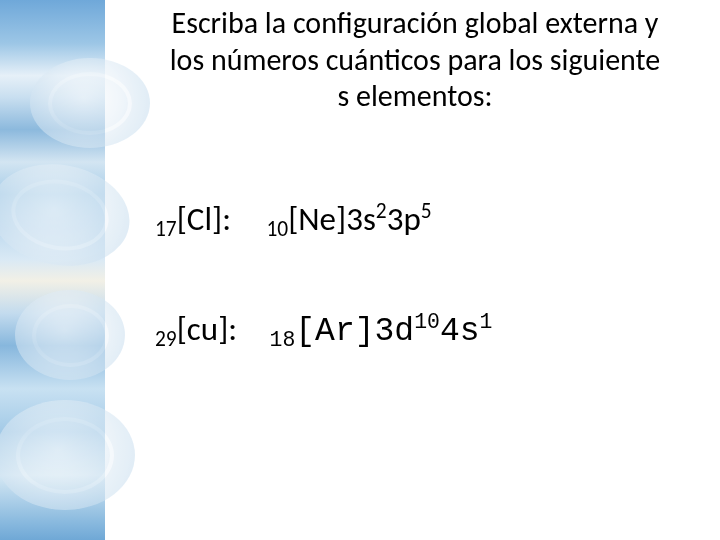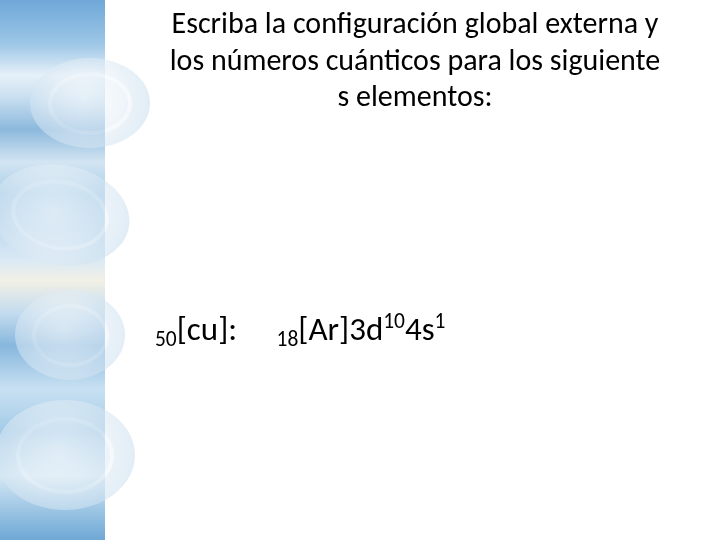--- a/index.html
+++ b/index.html
@@ -85,21 +85,21 @@
     line-height: 1.2;
     font-weight: 400;
     white-space: nowrap;
   }
   .row.r1 { left: 155px; top: 200px; }
   .row.r2 { left: 155px; top: 310px; }
   .row.r3 { left: 155px; top: 417px; }
   .lbl { display: inline-block; }
   .conf { display: inline-block; }
   .row.r1 .conf { margin-left: 28px; }
-  .row.r2 .conf { margin-left: 32px; }
+  .row.r2 .conf { margin-left: 25px; font-family: Liberation Mono, monospace; }
   .row.r3 .conf { margin-left: 42px; }
   sub, sup {
     font-size: 0.65em;
     line-height: 0;
     position: relative;
   }
   sub { vertical-align: baseline; bottom: -0.28em; }
   sup { vertical-align: baseline; top: -0.55em; }
 </style>
 </head>
@@ -107,23 +107,31 @@
 
 <div class="bg-stripe"></div>
 <div class="shell s1"></div>
 <div class="shell s2"></div>
 <div class="shell s3"></div>
 <div class="shell s4"></div>
 
 <div class="slide">
   <div class="title">Escriba la configuración global externa y los números cuánticos para los siguiente s elementos:</div>
 
+  <div class="row r1">
+    <span class="lbl">
+      <sub>17</sub><span>[Cl]:</span>
+    </span>
+    <span class="conf">
+      <sub>10</sub><span>[Ne]</span><span>3s</span><sup>2</sup><span>3p</span><sup>5</sup>
+    </span>
+  </div>
 
   <div class="row r2">
     <span class="lbl">
-      <sub>50</sub><span>[cu]:</span>
+      <sub>29</sub><span>[cu]:</span>
     </span>
     <span class="conf">
       <sub>18</sub><span>[Ar]</span><span>3d</span><sup>10</sup><span>4s</span><sup>1</sup>
     </span>
   </div>
 
 </div>
 
 </body></html>

